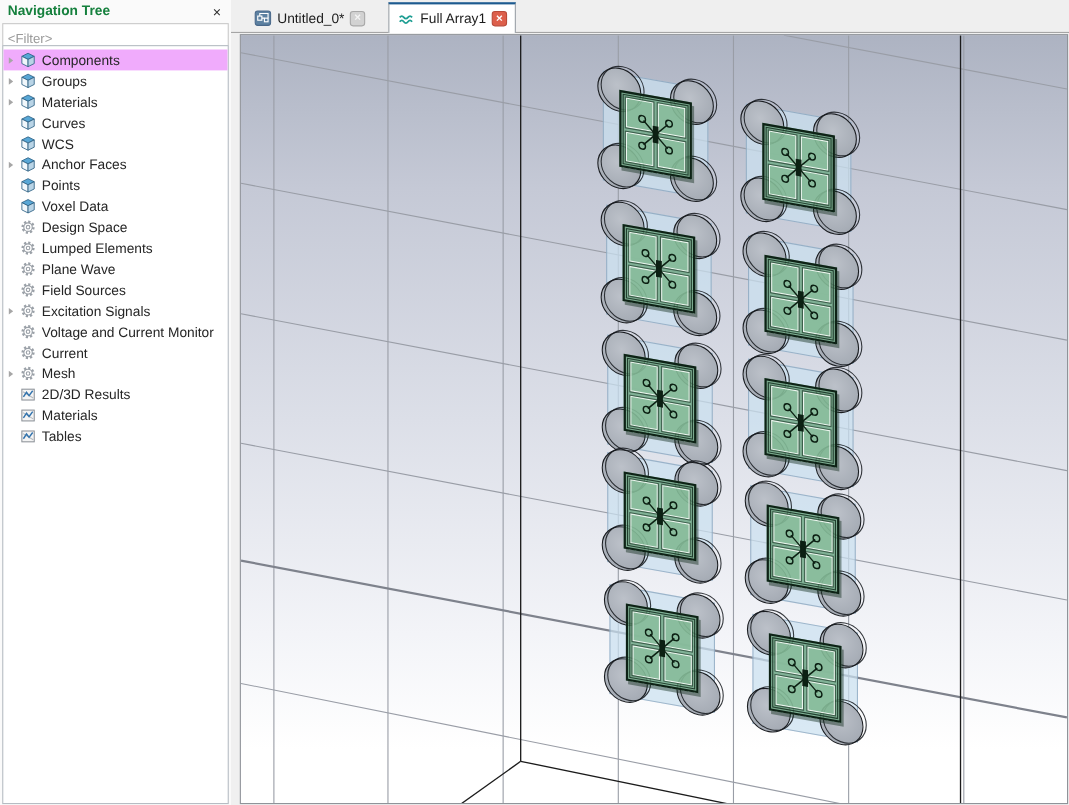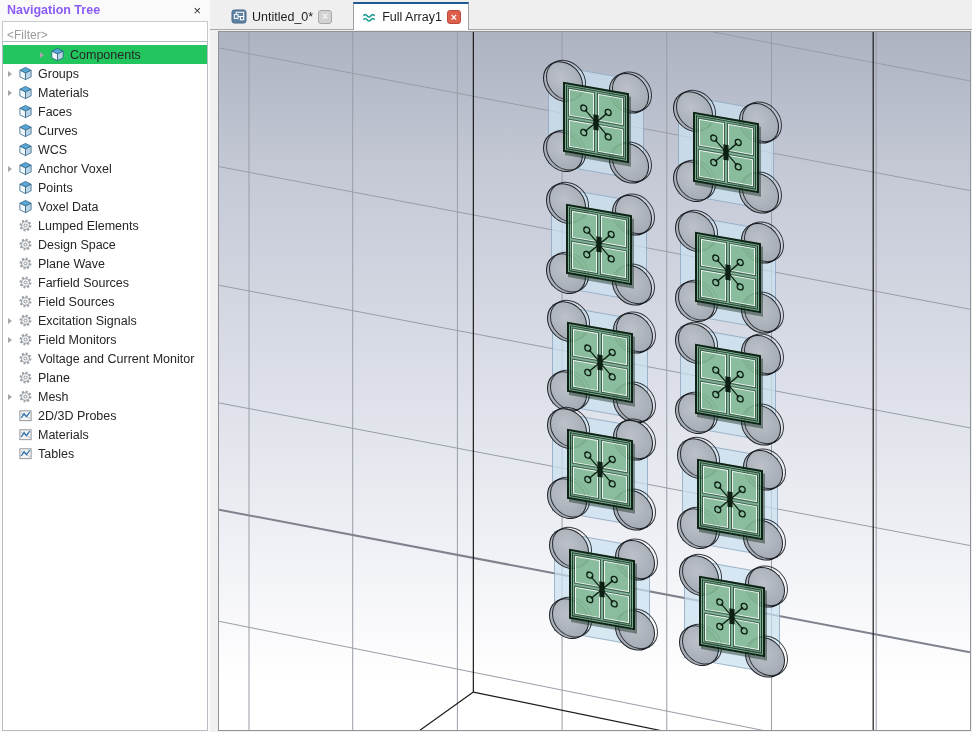--- a/index.html
+++ b/index.html
@@ -6,31 +6,31 @@
   #app {
     position:relative; width:972px; height:732px; overflow:hidden;
     background:#f0f0f0; font-family:"Liberation Sans", sans-serif;
     -webkit-font-smoothing:antialiased;
   }
 
   
   .panel { position:absolute; left:0; top:0; width:210px; height:732px; background:#fafafa; }
   .panel-header { position:absolute; left:0; top:0; width:210px; height:20px;
     display:flex; align-items:center; padding:0 7px; box-sizing:border-box; }
-  .panel-title { flex:1; font-size:12.5px; font-weight:bold; color:#8b5cf6; }
+  .panel-title { flex:1; font-size:12.5px; font-weight:bold; color:#15803d; }
   .panel-close { font-size:13px; color:#2e2e2e; line-height:1; padding:0 2px; cursor:default; }
   .filter-input { position:absolute; left:2px; top:21px; width:206px; height:28px;
     box-sizing:border-box; border:1px solid #c9c9c9; background:#fff;
     font-family:"Liberation Sans",sans-serif; font-size:12px; color:#444; padding:1px 4px; outline:none; }
   .filter-input::placeholder { color:#9a9a9a; }
   .tree { position:absolute; left:2px; top:41px; width:206px; bottom:1px;
     background:#fff; border:1px solid #b6bcc3; box-sizing:border-box;
     overflow:hidden; padding-top:3px; }
   .tree-row { height:19px; display:flex; align-items:center; white-space:nowrap; overflow:hidden; }
-  .tree-row.selected { background:#22c55e;padding-left:32px; }
+  .tree-row.selected { background:#f0abfc; }
   .arrow { width:13px; min-width:13px; display:flex; justify-content:center; align-items:center; }
   .arrow.expandable::before { content:''; display:block; width:0; height:0;
     border-left:4px solid #a6a6a6; border-top:3.5px solid transparent; border-bottom:3.5px solid transparent; }
   .t-icon { width:15px; height:15px; min-width:15px; margin-left:2px; }
   .t-icon svg { width:15px; height:15px; display:block; }
   .t-label { margin-left:5px; font-size:12.5px; color:#262626; }
 
   
   .tabbar { position:absolute; left:210px; top:0; width:762px; height:30px;
     background:#efefef; border-bottom:1px solid #a5a5a5; box-sizing:border-box;
@@ -118,31 +118,20 @@
         </div>
         <div class="tree-row">
           <span class="arrow"></span>
           <span class="t-icon">
             <svg viewBox="0 0 16 16">
               <polygon points="8,1.5 14,4.5 8,7.5 2,4.5" fill="#58a7d6" stroke="#2a5f82" stroke-width="0.8"></polygon>
               <polygon points="2,4.5 8,7.5 8,14.5 2,11.5" fill="#f1f7fb" stroke="#2a5f82" stroke-width="0.8"></polygon>
               <polygon points="14,4.5 8,7.5 8,14.5 14,11.5" fill="#b9d4e6" stroke="#2a5f82" stroke-width="0.8"></polygon>
             </svg>
           </span>
-          <span class="t-label">Faces</span>
-        </div>
-        <div class="tree-row">
-          <span class="arrow"></span>
-          <span class="t-icon">
-            <svg viewBox="0 0 16 16">
-              <polygon points="8,1.5 14,4.5 8,7.5 2,4.5" fill="#58a7d6" stroke="#2a5f82" stroke-width="0.8"></polygon>
-              <polygon points="2,4.5 8,7.5 8,14.5 2,11.5" fill="#f1f7fb" stroke="#2a5f82" stroke-width="0.8"></polygon>
-              <polygon points="14,4.5 8,7.5 8,14.5 14,11.5" fill="#b9d4e6" stroke="#2a5f82" stroke-width="0.8"></polygon>
-            </svg>
-          </span>
           <span class="t-label">Curves</span>
         </div>
         <div class="tree-row">
           <span class="arrow"></span>
           <span class="t-icon">
             <svg viewBox="0 0 16 16">
               <polygon points="8,1.5 14,4.5 8,7.5 2,4.5" fill="#58a7d6" stroke="#2a5f82" stroke-width="0.8"></polygon>
               <polygon points="2,4.5 8,7.5 8,14.5 2,11.5" fill="#f1f7fb" stroke="#2a5f82" stroke-width="0.8"></polygon>
               <polygon points="14,4.5 8,7.5 8,14.5 14,11.5" fill="#b9d4e6" stroke="#2a5f82" stroke-width="0.8"></polygon>
             </svg>
@@ -151,21 +140,21 @@
         </div>
         <div class="tree-row">
           <span class="arrow expandable"></span>
           <span class="t-icon">
             <svg viewBox="0 0 16 16">
               <polygon points="8,1.5 14,4.5 8,7.5 2,4.5" fill="#58a7d6" stroke="#2a5f82" stroke-width="0.8"></polygon>
               <polygon points="2,4.5 8,7.5 8,14.5 2,11.5" fill="#f1f7fb" stroke="#2a5f82" stroke-width="0.8"></polygon>
               <polygon points="14,4.5 8,7.5 8,14.5 14,11.5" fill="#b9d4e6" stroke="#2a5f82" stroke-width="0.8"></polygon>
             </svg>
           </span>
-          <span class="t-label">Anchor Voxel</span>
+          <span class="t-label">Anchor Faces</span>
         </div>
         <div class="tree-row">
           <span class="arrow"></span>
           <span class="t-icon">
             <svg viewBox="0 0 16 16">
               <polygon points="8,1.5 14,4.5 8,7.5 2,4.5" fill="#58a7d6" stroke="#2a5f82" stroke-width="0.8"></polygon>
               <polygon points="2,4.5 8,7.5 8,14.5 2,11.5" fill="#f1f7fb" stroke="#2a5f82" stroke-width="0.8"></polygon>
               <polygon points="14,4.5 8,7.5 8,14.5 14,11.5" fill="#b9d4e6" stroke="#2a5f82" stroke-width="0.8"></polygon>
             </svg>
           </span>
@@ -184,109 +173,87 @@
         </div>
         <div class="tree-row">
           <span class="arrow"></span>
           <span class="t-icon">
             <svg viewBox="0 0 16 16">
               <circle cx="8" cy="8" r="5.2" fill="none" stroke="#9ba1a8" stroke-width="2.4" stroke-dasharray="2.1 1.9"></circle>
               <circle cx="8" cy="8" r="4.1" fill="none" stroke="#9ba1a8" stroke-width="1.1"></circle>
               <circle cx="8" cy="8" r="1.7" fill="none" stroke="#9ba1a8" stroke-width="1.1"></circle>
             </svg>
           </span>
+          <span class="t-label">Design Space</span>
+        </div>
+        <div class="tree-row">
+          <span class="arrow"></span>
+          <span class="t-icon">
+            <svg viewBox="0 0 16 16">
+              <circle cx="8" cy="8" r="5.2" fill="none" stroke="#9ba1a8" stroke-width="2.4" stroke-dasharray="2.1 1.9"></circle>
+              <circle cx="8" cy="8" r="4.1" fill="none" stroke="#9ba1a8" stroke-width="1.1"></circle>
+              <circle cx="8" cy="8" r="1.7" fill="none" stroke="#9ba1a8" stroke-width="1.1"></circle>
+            </svg>
+          </span>
           <span class="t-label">Lumped Elements</span>
         </div>
         <div class="tree-row">
           <span class="arrow"></span>
           <span class="t-icon">
             <svg viewBox="0 0 16 16">
               <circle cx="8" cy="8" r="5.2" fill="none" stroke="#9ba1a8" stroke-width="2.4" stroke-dasharray="2.1 1.9"></circle>
               <circle cx="8" cy="8" r="4.1" fill="none" stroke="#9ba1a8" stroke-width="1.1"></circle>
               <circle cx="8" cy="8" r="1.7" fill="none" stroke="#9ba1a8" stroke-width="1.1"></circle>
             </svg>
           </span>
-          <span class="t-label">Design Space</span>
-        </div>
-        <div class="tree-row">
-          <span class="arrow"></span>
-          <span class="t-icon">
-            <svg viewBox="0 0 16 16">
-              <circle cx="8" cy="8" r="5.2" fill="none" stroke="#9ba1a8" stroke-width="2.4" stroke-dasharray="2.1 1.9"></circle>
-              <circle cx="8" cy="8" r="4.1" fill="none" stroke="#9ba1a8" stroke-width="1.1"></circle>
-              <circle cx="8" cy="8" r="1.7" fill="none" stroke="#9ba1a8" stroke-width="1.1"></circle>
-            </svg>
-          </span>
           <span class="t-label">Plane Wave</span>
         </div>
         <div class="tree-row">
           <span class="arrow"></span>
           <span class="t-icon">
             <svg viewBox="0 0 16 16">
               <circle cx="8" cy="8" r="5.2" fill="none" stroke="#9ba1a8" stroke-width="2.4" stroke-dasharray="2.1 1.9"></circle>
               <circle cx="8" cy="8" r="4.1" fill="none" stroke="#9ba1a8" stroke-width="1.1"></circle>
               <circle cx="8" cy="8" r="1.7" fill="none" stroke="#9ba1a8" stroke-width="1.1"></circle>
             </svg>
           </span>
-          <span class="t-label">Farfield Sources</span>
-        </div>
-        <div class="tree-row">
-          <span class="arrow"></span>
-          <span class="t-icon">
-            <svg viewBox="0 0 16 16">
-              <circle cx="8" cy="8" r="5.2" fill="none" stroke="#9ba1a8" stroke-width="2.4" stroke-dasharray="2.1 1.9"></circle>
-              <circle cx="8" cy="8" r="4.1" fill="none" stroke="#9ba1a8" stroke-width="1.1"></circle>
-              <circle cx="8" cy="8" r="1.7" fill="none" stroke="#9ba1a8" stroke-width="1.1"></circle>
-            </svg>
-          </span>
           <span class="t-label">Field Sources</span>
         </div>
         <div class="tree-row">
           <span class="arrow expandable"></span>
           <span class="t-icon">
             <svg viewBox="0 0 16 16">
               <circle cx="8" cy="8" r="5.2" fill="none" stroke="#9ba1a8" stroke-width="2.4" stroke-dasharray="2.1 1.9"></circle>
               <circle cx="8" cy="8" r="4.1" fill="none" stroke="#9ba1a8" stroke-width="1.1"></circle>
               <circle cx="8" cy="8" r="1.7" fill="none" stroke="#9ba1a8" stroke-width="1.1"></circle>
             </svg>
           </span>
           <span class="t-label">Excitation Signals</span>
         </div>
         <div class="tree-row">
-          <span class="arrow expandable"></span>
-          <span class="t-icon">
-            <svg viewBox="0 0 16 16">
-              <circle cx="8" cy="8" r="5.2" fill="none" stroke="#9ba1a8" stroke-width="2.4" stroke-dasharray="2.1 1.9"></circle>
-              <circle cx="8" cy="8" r="4.1" fill="none" stroke="#9ba1a8" stroke-width="1.1"></circle>
-              <circle cx="8" cy="8" r="1.7" fill="none" stroke="#9ba1a8" stroke-width="1.1"></circle>
-            </svg>
-          </span>
-          <span class="t-label">Field Monitors</span>
-        </div>
-        <div class="tree-row">
           <span class="arrow"></span>
           <span class="t-icon">
             <svg viewBox="0 0 16 16">
               <circle cx="8" cy="8" r="5.2" fill="none" stroke="#9ba1a8" stroke-width="2.4" stroke-dasharray="2.1 1.9"></circle>
               <circle cx="8" cy="8" r="4.1" fill="none" stroke="#9ba1a8" stroke-width="1.1"></circle>
               <circle cx="8" cy="8" r="1.7" fill="none" stroke="#9ba1a8" stroke-width="1.1"></circle>
             </svg>
           </span>
           <span class="t-label">Voltage and Current Monitor</span>
         </div>
         <div class="tree-row">
           <span class="arrow"></span>
           <span class="t-icon">
             <svg viewBox="0 0 16 16">
               <circle cx="8" cy="8" r="5.2" fill="none" stroke="#9ba1a8" stroke-width="2.4" stroke-dasharray="2.1 1.9"></circle>
               <circle cx="8" cy="8" r="4.1" fill="none" stroke="#9ba1a8" stroke-width="1.1"></circle>
               <circle cx="8" cy="8" r="1.7" fill="none" stroke="#9ba1a8" stroke-width="1.1"></circle>
             </svg>
           </span>
-          <span class="t-label">Plane</span>
+          <span class="t-label">Current</span>
         </div>
         <div class="tree-row">
           <span class="arrow expandable"></span>
           <span class="t-icon">
             <svg viewBox="0 0 16 16">
               <circle cx="8" cy="8" r="5.2" fill="none" stroke="#9ba1a8" stroke-width="2.4" stroke-dasharray="2.1 1.9"></circle>
               <circle cx="8" cy="8" r="4.1" fill="none" stroke="#9ba1a8" stroke-width="1.1"></circle>
               <circle cx="8" cy="8" r="1.7" fill="none" stroke="#9ba1a8" stroke-width="1.1"></circle>
             </svg>
           </span>
@@ -294,21 +261,21 @@
         </div>
         <div class="tree-row">
           <span class="arrow"></span>
           <span class="t-icon">
             <svg viewBox="0 0 16 16">
               <rect x="2" y="3" width="12" height="10.5" fill="#f4f4f4" stroke="#8b9097" stroke-width="1"></rect>
               <line x1="3" y1="5.5" x2="13" y2="11.5" stroke="#b4b9be" stroke-width="1"></line>
               <polyline points="3.5,10.5 6.5,6 9,9.2 12.5,4.5" fill="none" stroke="#3273ad" stroke-width="1.4"></polyline>
             </svg>
           </span>
-          <span class="t-label">2D/3D Probes</span>
+          <span class="t-label">2D/3D Results</span>
         </div>
         <div class="tree-row">
           <span class="arrow"></span>
           <span class="t-icon">
             <svg viewBox="0 0 16 16">
               <rect x="2" y="3" width="12" height="10.5" fill="#f4f4f4" stroke="#8b9097" stroke-width="1"></rect>
               <line x1="3" y1="5.5" x2="13" y2="11.5" stroke="#b4b9be" stroke-width="1"></line>
               <polyline points="3.5,10.5 6.5,6 9,9.2 12.5,4.5" fill="none" stroke="#3273ad" stroke-width="1.4"></polyline>
             </svg>
           </span>

